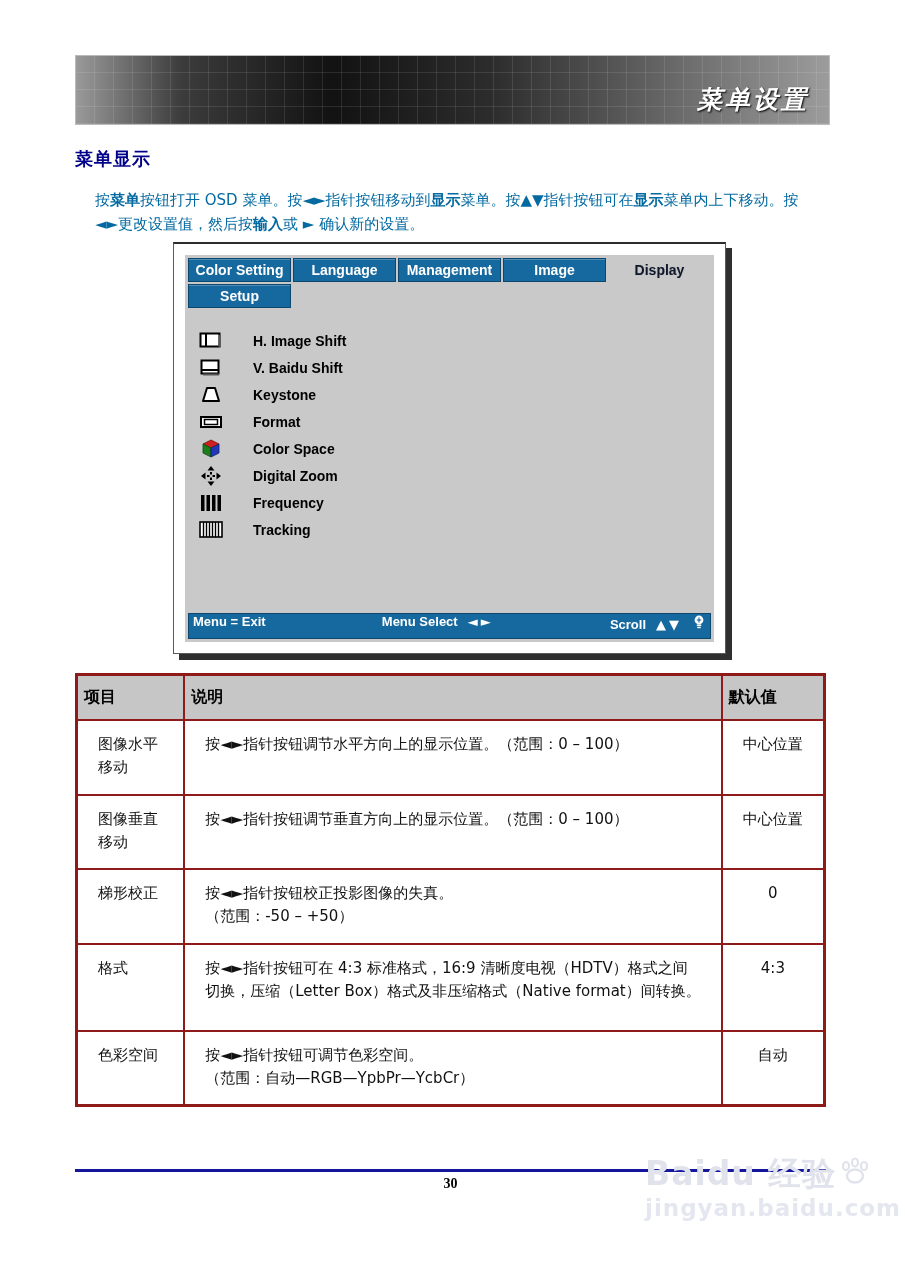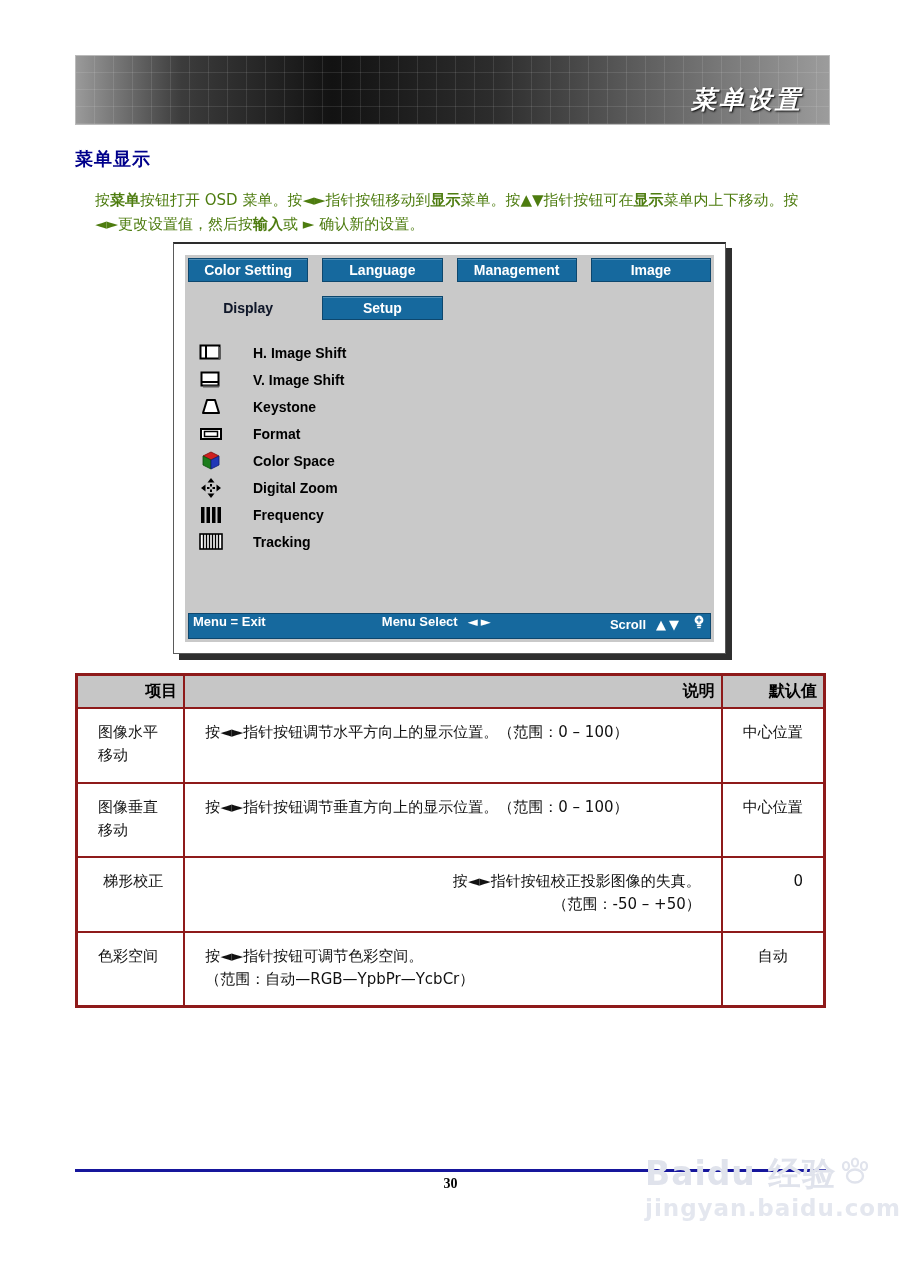--- a/index.html
+++ b/index.html
@@ -13,48 +13,48 @@
   
   .banner {
     position:absolute; left:75px; top:55px; width:755px; height:70px;
     background:
       repeating-linear-gradient(to right, transparent 0 18px, rgba(255,255,255,.10) 18px 19px),
       repeating-linear-gradient(to bottom, transparent 0 16px, rgba(255,255,255,.10) 16px 17px),
       linear-gradient(to right,#9a9a9a 0%,#3c3c3c 14%,#121212 34%,#2c2c2c 55%,#6f6f6f 82%,#9c9c9c 100%);
     border:1px solid #bbb;
   }
   .banner-title {
-    position:absolute; right:26px; bottom:8px;
+    position:absolute; right:20px; bottom:8px;
     color:#fff; font-size:25px; font-weight:bold; font-style:italic;
     letter-spacing:3px; text-shadow:1px 1px 2px #000;
   }
 
   
   .heading {
     position:absolute; left:75px; top:147px;
     color:#00008b; font-size:18px; font-weight:bold; letter-spacing:1px;
   }
   .intro {
     position:absolute; left:95px; top:188px; width:722px;
-    font-size:15px; line-height:1.6; color:#4d7c0f;
+    font-size:15px; line-height:1.6; color:#0369a1;
   }
   .intro .b { font-weight:bold; }
 
   
   .osd-frame {
     position:absolute; left:173px; top:242px; width:553px;
     background:#fff; border:1px solid #5a5a5a; border-top:2px solid #2d2d2d;
     padding:11px; box-shadow:6px 6px 0 #2f2f2f;
   }
   .osd-body {
     background:#c9c9c9; height:387px; padding:3px;
     display:flex; flex-direction:column; position:relative;
   }
   .osd-tabs {
-    display:grid; grid-template-columns:repeat(4,1fr); gap:14px;
+    display:grid; grid-template-columns:repeat(5,1fr); gap:2px;
     font-family:"Liberation Sans",sans-serif;
   }
   .tab {
     height:24px; line-height:22px; text-align:center;
     background:#16699e; border:1px solid #0d476e;
     color:#fff; font-size:14px; font-weight:bold;
     box-shadow:inset 0 1px 0 rgba(255,255,255,.25);
   }
   .tab.active {
     background:transparent; border-color:transparent; box-shadow:none;
@@ -77,27 +77,27 @@
   .sb-arrows { font-family:"DejaVu Sans",sans-serif; font-size:13px; letter-spacing:3px; }
 
   
   table.spec {
     position:absolute; left:75px; top:673px; width:751px;
     border-collapse:collapse; border:3px solid #8e1a1a;
   }
   table.spec th, table.spec td { border:2px solid #8e1a1a; vertical-align:top; }
   table.spec th {
     background:#c6c6c6; font-size:16px; font-weight:bold;
-    padding:5px 6px; text-align:right; vertical-align:middle; color:#000;
+    padding:11px 6px; text-align:left; vertical-align:middle; color:#000;
   }
   table.spec td { font-size:15px; line-height:1.55; padding:12px 20px 14px; }
   td.c-item { padding-right:6px; }
   td.c-default { text-align:center; }
   .row-1 td, .row-2 td { height:63px; }
-  .row-3 td { height:65px;text-align:right; }
+  .row-3 td { height:65px; }
   .row-4 td { height:87px; }
   .row-5 td { height:62px; }
 
   
   .footer-line { position:absolute; left:75px; top:1169px; width:751px; height:3px; background:#16169c; }
   .page-number {
     position:absolute; left:75px; top:1176px; width:751px; text-align:center;
     font-family:"Liberation Serif",serif; font-weight:bold; font-size:14px; color:#000;
   }
   .watermark {
@@ -144,21 +144,21 @@
       </div>
 
       <div class="osd-item">
         <span class="mi-icon">
           <svg width="24" height="18" viewBox="0 0 24 18">
               <rect x="2.5" y="1.5" width="17" height="13" fill="#fff" stroke="#000" stroke-width="2"></rect>
               <line x1="2.5" y1="11" x2="19.5" y2="11" stroke="#000" stroke-width="2"></line>
               <line x1="4" y1="15.5" x2="20" y2="15.5" stroke="#555" stroke-width="2"></line>
             </svg>
         </span>
-        <span class="mi-label">V. Image Shift</span>
+        <span class="mi-label">V. Baidu Shift</span>
       </div>
 
       <div class="osd-item">
         <span class="mi-icon">
           <svg width="22" height="18" viewBox="0 0 22 18">
               <path d="M7 2 L15 2 L19 15 L3 15 Z" fill="#fff" stroke="#000" stroke-width="2" stroke-linejoin="round"></path>
             </svg>
         </span>
         <span class="mi-label">Keystone</span>
       </div>
@@ -280,20 +280,25 @@
       <td class="c-default">中心位置</td>
     </tr>
     <tr class="row-3">
       <td class="c-item">梯形校正</td>
       <td>
         <div>按◄►指针按钮校正投影图像的失真。</div>
         <div>（范围：-50 – +50）</div>
       </td>
       <td class="c-default">0</td>
     </tr>
+    <tr class="row-4">
+      <td class="c-item">格式</td>
+      <td>按◄►指针按钮可在 4:3 标准格式，16:9 清晰度电视（HDTV）格式之间切换，压缩（Letter Box）格式及非压缩格式（Native format）间转换。</td>
+      <td class="c-default">4:3</td>
+    </tr>
     <tr class="row-5">
       <td class="c-item">色彩空间</td>
       <td>
         <div>按◄►指针按钮可调节色彩空间。</div>
         <div>（范围：自动—RGB—YpbPr—YcbCr）</div>
       </td>
       <td class="c-default">自动</td>
     </tr>
   </tbody>
 </table>

